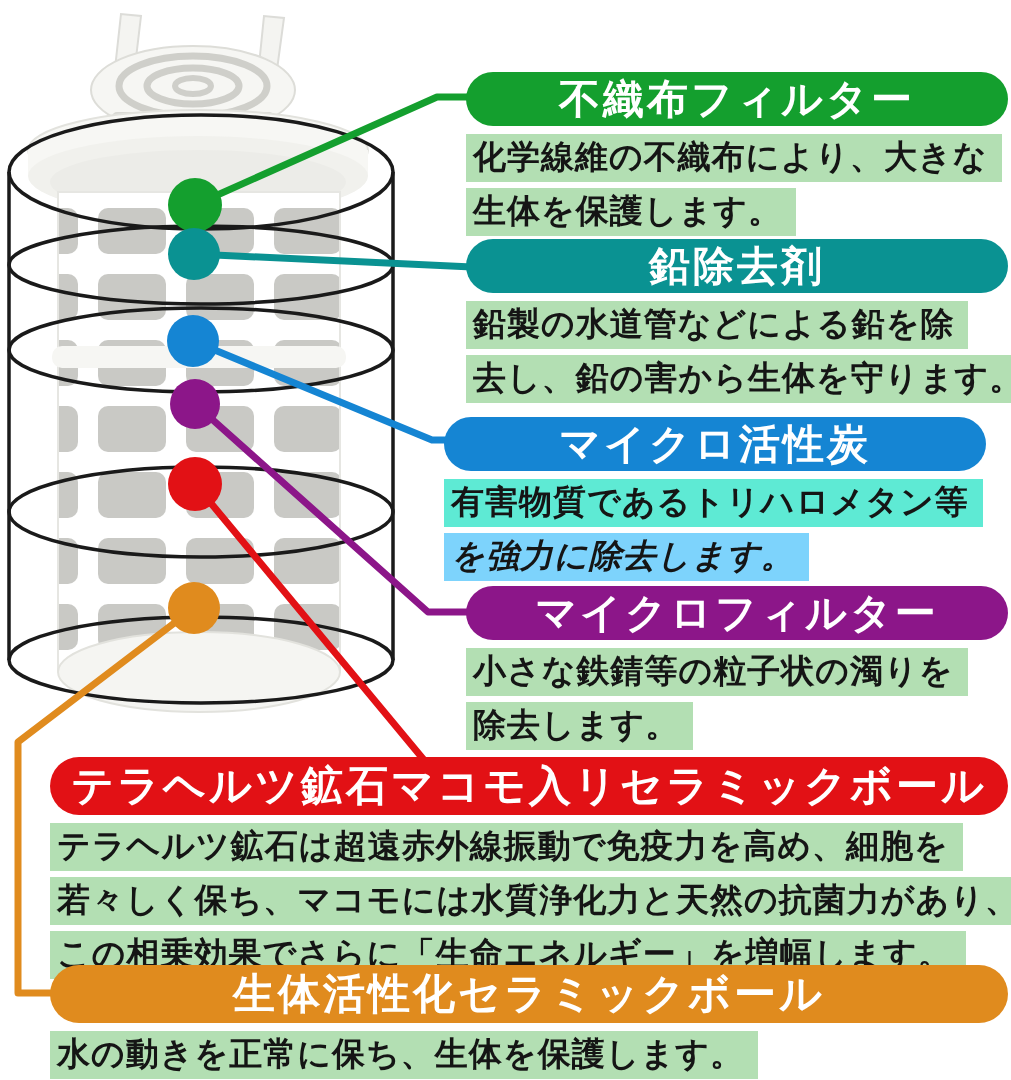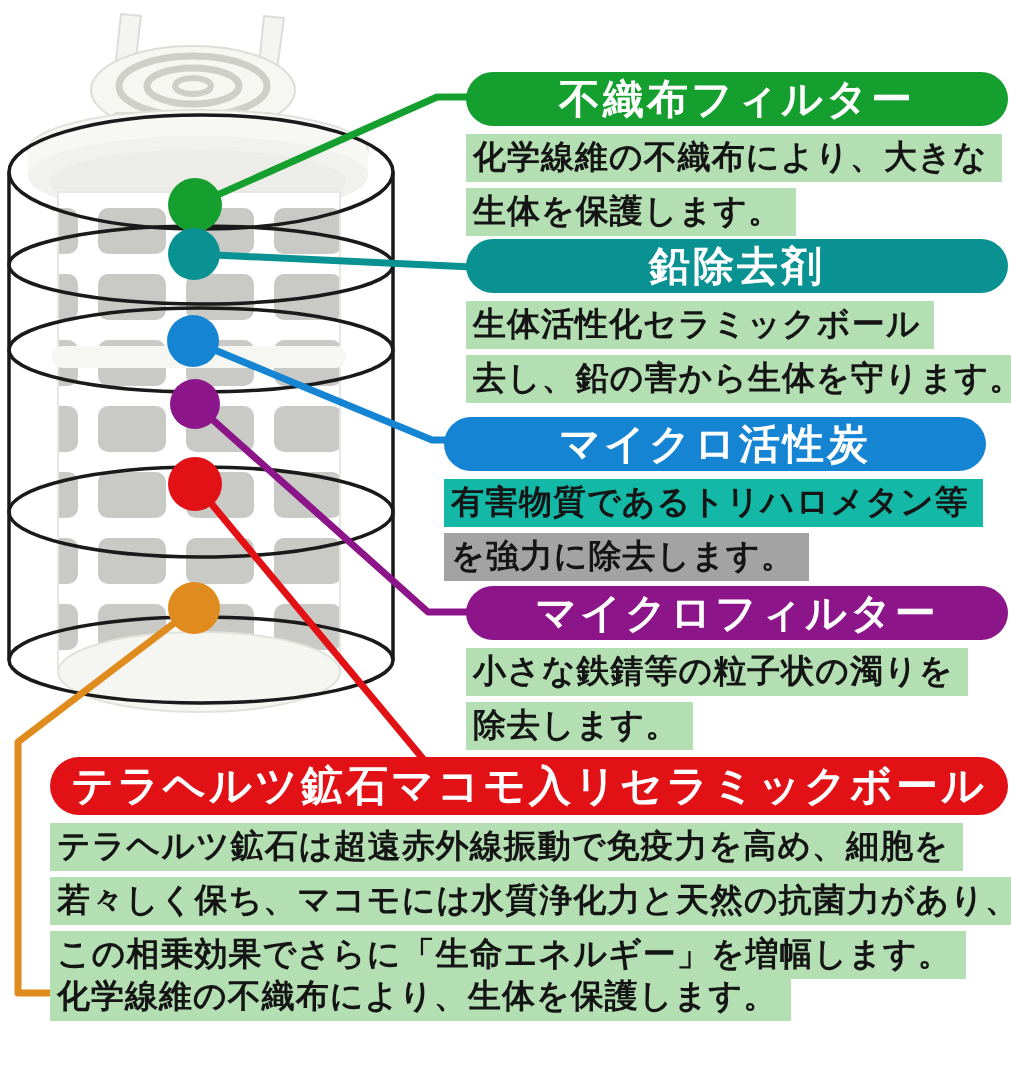--- a/index.html
+++ b/index.html
@@ -102,32 +102,32 @@
       <span class="desc-line" style="background-color: rgb(179, 223, 179);">化学線維の不織布により、大きな</span>
       <span class="desc-line" style="background-color: rgb(179, 223, 179);">生体を保護します。</span>
     </div>
   </div>
 
   <div class="sec" id="sec1">
     <div class="pill pill-sm" style="background-color: rgb(10, 146, 146); text-align: center;">
       <span>鉛除去剤</span>
     </div>
     <div class="desc">
-      <span class="desc-line" style="background-color: rgb(179, 223, 179);">生体活性化セラミックボール</span>
+      <span class="desc-line" style="background-color: rgb(179, 223, 179);">鉛製の水道管などによる鉛を除</span>
       <span class="desc-line" style="background-color: rgb(179, 223, 179);">去し、鉛の害から生体を守ります。</span>
     </div>
   </div>
 
   <div class="sec" id="sec2">
     <div class="pill pill-sm" style="background-color: rgb(21, 133, 211);">
       <span>マイクロ活性炭</span>
     </div>
     <div class="desc">
-      <span class="desc-line" style="background-color: #14b8a6;">有害物質であるトリハロメタン等</span>
-      <span class="desc-line" style="background-color: #a3a3a3;">を強力に除去します。</span>
+      <span class="desc-line" style="background-color: #5eead4;">有害物質であるトリハロメタン等</span>
+      <span class="desc-line" style="background-color: #7dd3fc; font-style: italic;">を強力に除去します。</span>
     </div>
   </div>
 
   <div class="sec" id="sec4">
     <div class="pill pill-lg" style="background-color: rgb(226, 17, 21);">
       <span>テラヘルツ鉱石マコモ入リセラミックボール</span>
     </div>
     <div class="desc">
       <span class="desc-line" style="background-color: rgb(179, 223, 179);">テラヘルツ鉱石は超遠赤外線振動で免疫力を高め、細胞を</span>
       <span class="desc-line" style="background-color: rgb(179, 223, 179);">若々しく保ち、マコモには水質浄化力と天然の抗菌力があり、</span>
@@ -139,18 +139,21 @@
     <div class="pill pill-sm" style="background-color: rgb(140, 22, 137);">
       <span>マイクロフィルター</span>
     </div>
     <div class="desc">
       <span class="desc-line" style="background-color: rgb(179, 223, 179);">小さな鉄錆等の粒子状の濁りを</span>
       <span class="desc-line" style="background-color: rgb(179, 223, 179);">除去します。</span>
     </div>
   </div>
 
   <div class="sec" id="sec5">
+    <div class="pill pill-lg" style="background-color: rgb(224, 139, 30);">
+      <span>生体活性化セラミックボール</span>
+    </div>
     <div class="desc">
-      <span class="desc-line" style="background-color: rgb(179, 223, 179);">化学線維の不織布により、生体を保護します。</span>
+      <span class="desc-line" style="background-color: rgb(179, 223, 179);">水の動きを正常に保ち、生体を保護します。</span>
     </div>
   </div>
 
 </div>
 
 </body></html>

